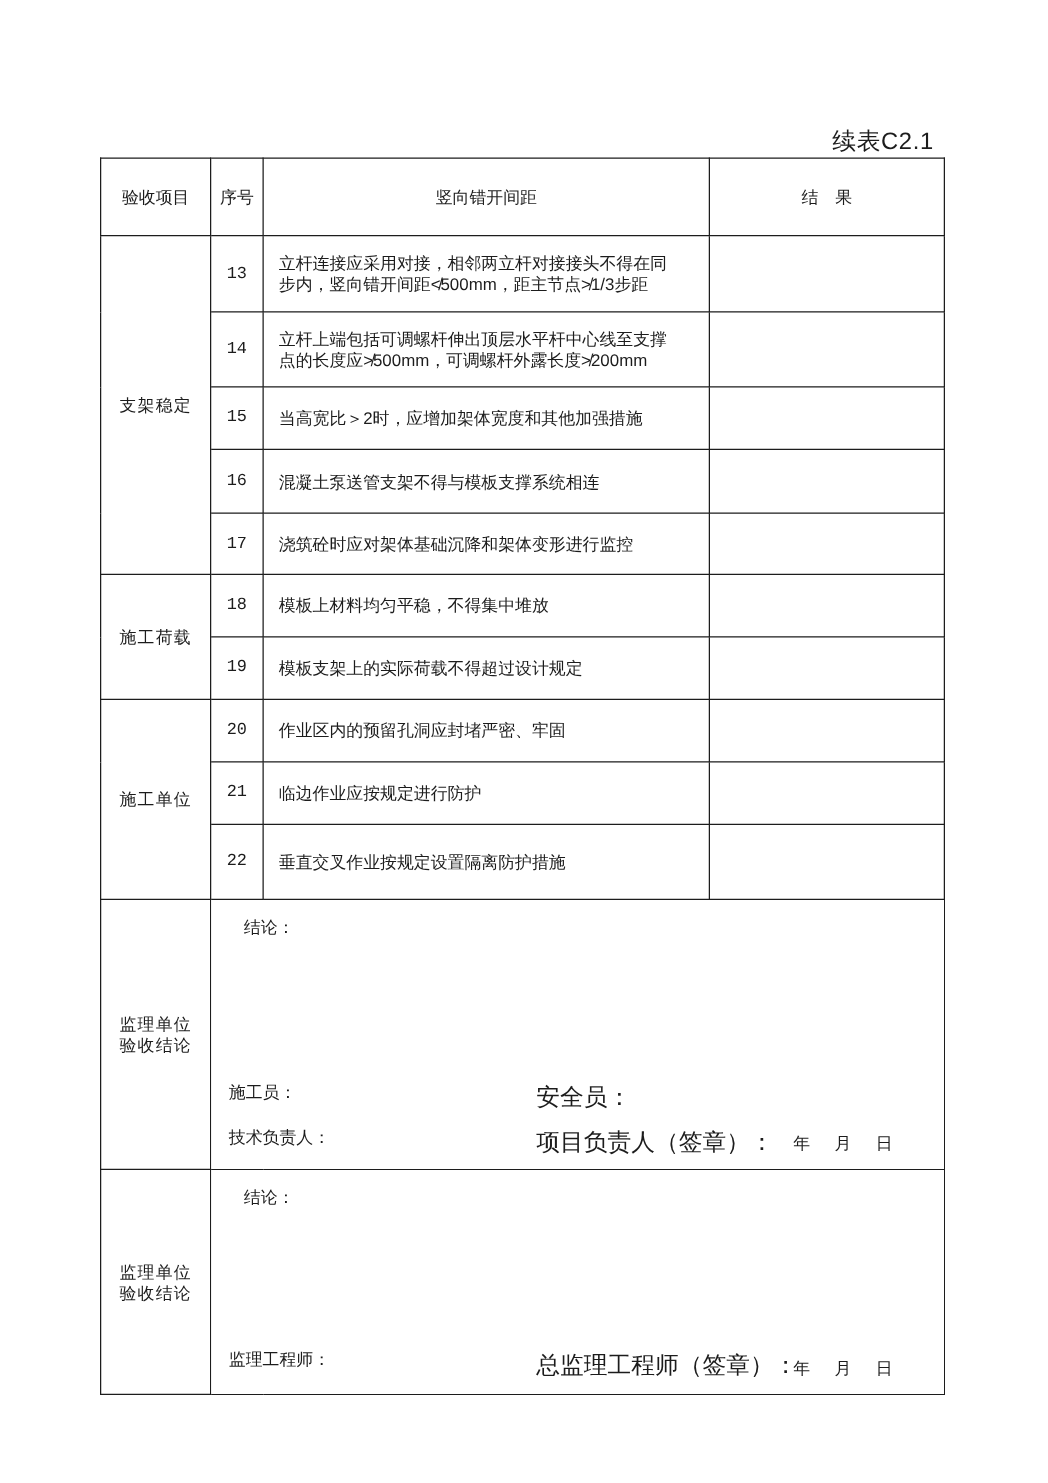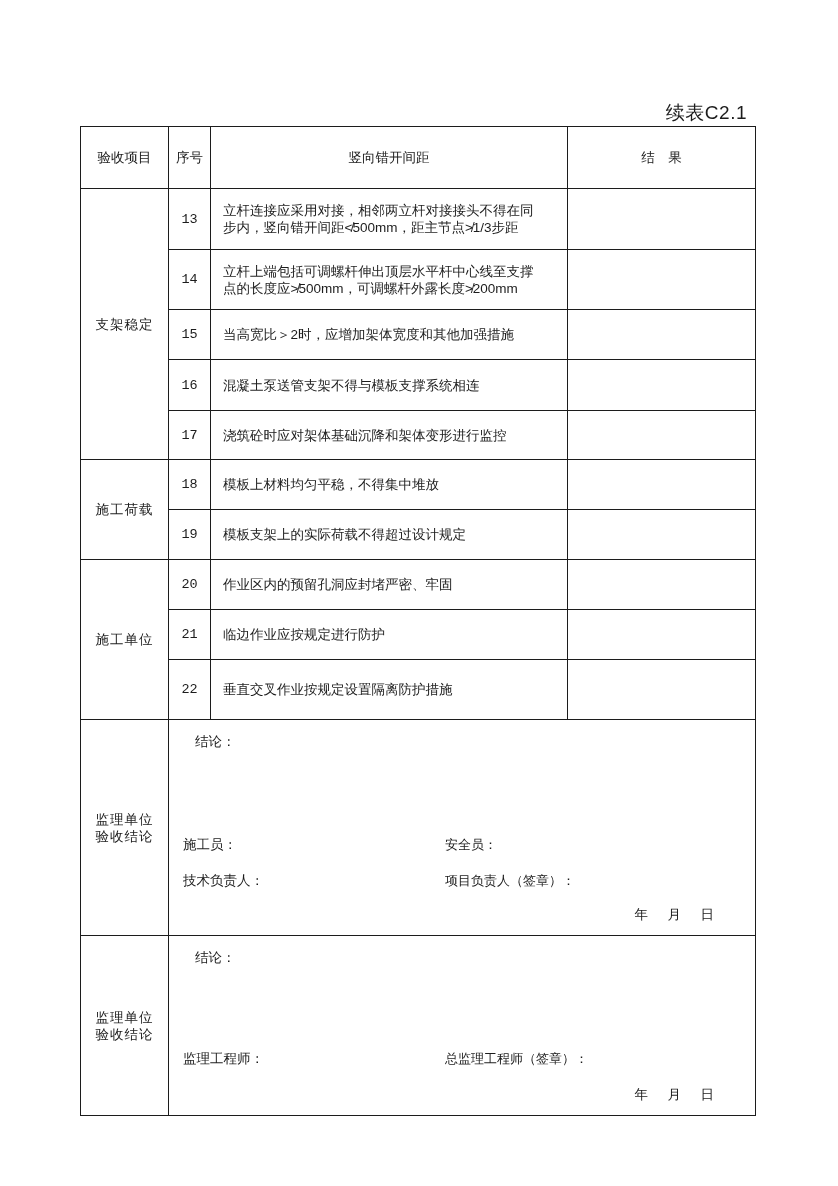--- a/index.html
+++ b/index.html
@@ -53,23 +53,23 @@
     position: relative;
     vertical-align: top;
     padding: 0;
   }
   .concl-label {
     position: absolute;
     top: 13px; left: 26px;
     font-size: 13.5px;
     font-family: Liberation Mono, monospace;
   }
-  .sig-row { position: absolute; left: 0; width: 100%; height: 16px; }
+  .sig-row { position: absolute; left: 0; width: 100%; height: 16px; margin-top: 29px; }
   .sig-left  { position: absolute; left: 14px;  font-size: 13.5px; white-space: nowrap; }
-  .sig-right { position: absolute; left: 276px; font-size: 13px; white-space: nowrap; }
+  .sig-right { position: absolute; left: 260px; font-size: 19px; white-space: nowrap; }
   .date-line {
     position: absolute;
     right: 38px;
     font-size: 13.5px;
     letter-spacing: 3px;
     white-space: nowrap;
     margin-left: 35px;
   }
   .two-line span { display: block; }
 </style>

